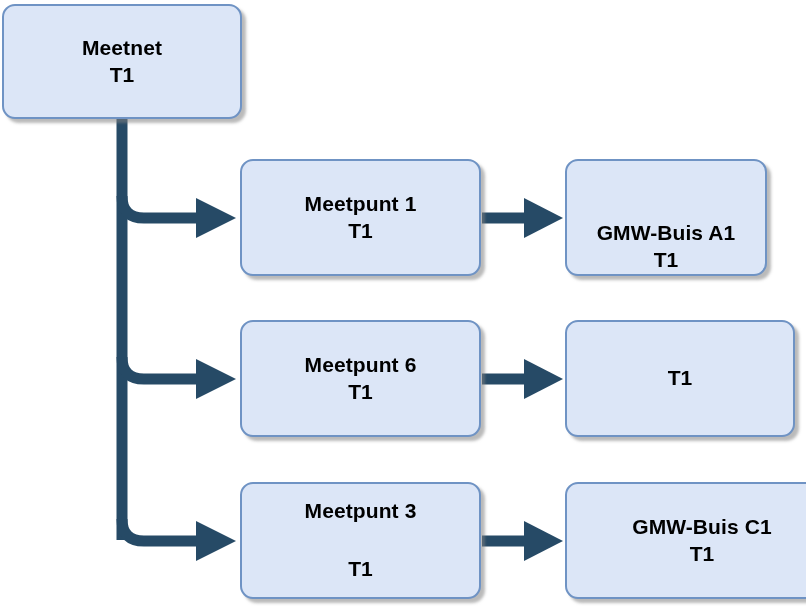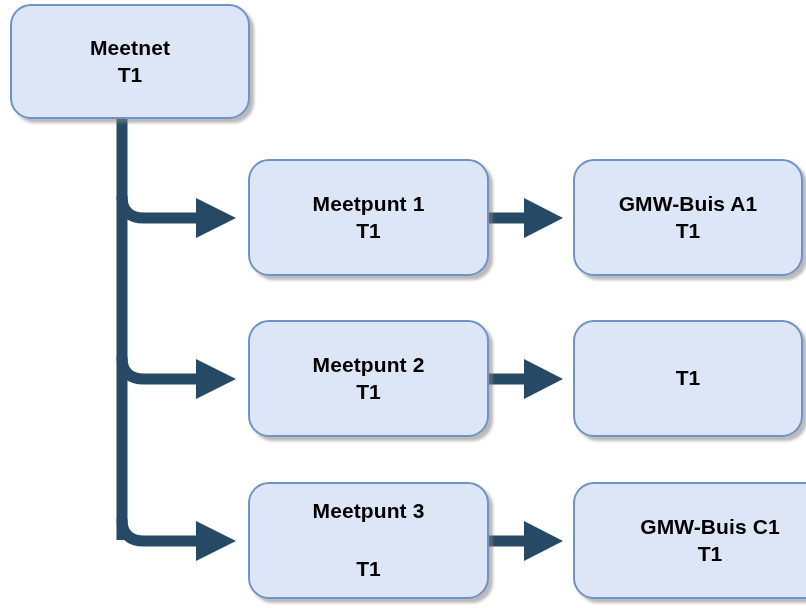--- a/index.html
+++ b/index.html
@@ -26,52 +26,51 @@
     top: 0;
     width: 806px;
     height: 608px;
     pointer-events: none;
   }
   .node {
     position: absolute;
     box-sizing: border-box;
     background: #dce6f7;
     border: 2px solid #6f93c4;
-    border-radius: 21px;
+    border-radius: 13px;
     box-shadow: 4px 4px 3px rgba(130,130,130,0.55);
     display: flex;
     flex-direction: column;
     align-items: center;
     justify-content: center;
     text-align: center;
     color: #000000;
     font-weight: bold;
     font-size: 21px;
     line-height: 1.28;
     letter-spacing: 0.1px;
-    margin-left: 8px;
   }
   .node .line1,
   .node .line2 {
     display: block;
     white-space: nowrap;
   }
   
   #node-meetnet {
     left: 2px;
     top: 4px;
     width: 240px;
     height: 115px;
   }
   
   #node-meetpunt-1 { left: 240px; top: 159px;  width: 241px; height: 117px; }
   #node-meetpunt-2 { left: 240px; top: 320px;  width: 241px; height: 117px; }
   #node-meetpunt-3 { left: 240px; top: 482px;  width: 241px; height: 117px; gap: 31px; }
   
-  #node-gmw-a1 { left: 565px; top: 159px; width: 230px; height: 117px; }
+  #node-gmw-a1 { left: 565px; top: 159px; width: 202px; height: 117px; justify-content: flex-end; }
   #node-gmw-b1 { left: 565px; top: 320px; width: 230px; height: 117px; }
   #node-gmw-c1 { left: 565px; top: 482px; width: 274px; height: 117px; }
 </style>
 </head>
 <body>
 
 <div id="diagram-canvas">
 
   <svg id="connector-layer" width="806" height="608" viewBox="0 0 806 608" xmlns="http://www.w3.org/2000/svg">
 
@@ -114,21 +113,21 @@
     <span class="line1">Meetnet</span>
     <span class="line2">T1</span>
   </div>
 
   <div class="node" id="node-meetpunt-1">
     <span class="line1">Meetpunt 1</span>
     <span class="line2">T1</span>
   </div>
 
   <div class="node" id="node-meetpunt-2">
-    <span class="line1">Meetpunt 2</span>
+    <span class="line1">Meetpunt 6</span>
     <span class="line2">T1</span>
   </div>
 
   <div class="node" id="node-meetpunt-3">
     <span class="line1">Meetpunt 3</span>
     <span class="line2">T1</span>
   </div>
 
   <div class="node" id="node-gmw-a1">
     <span class="line1">GMW-Buis A1</span>

